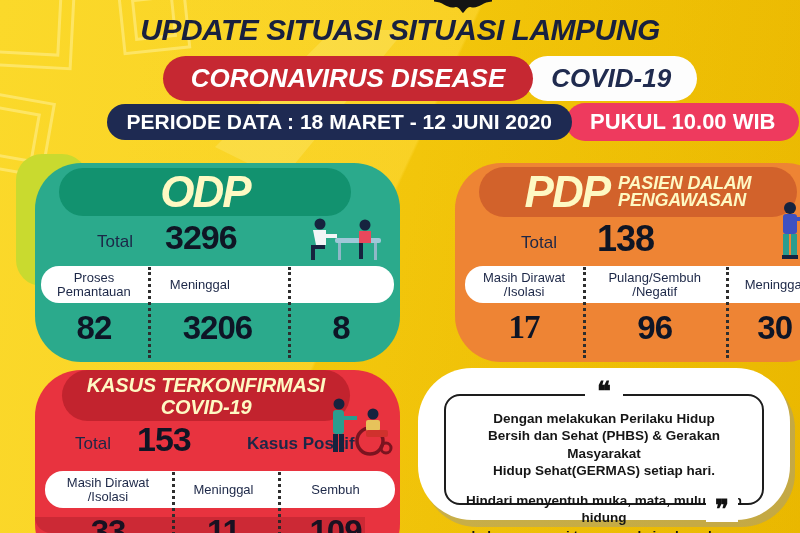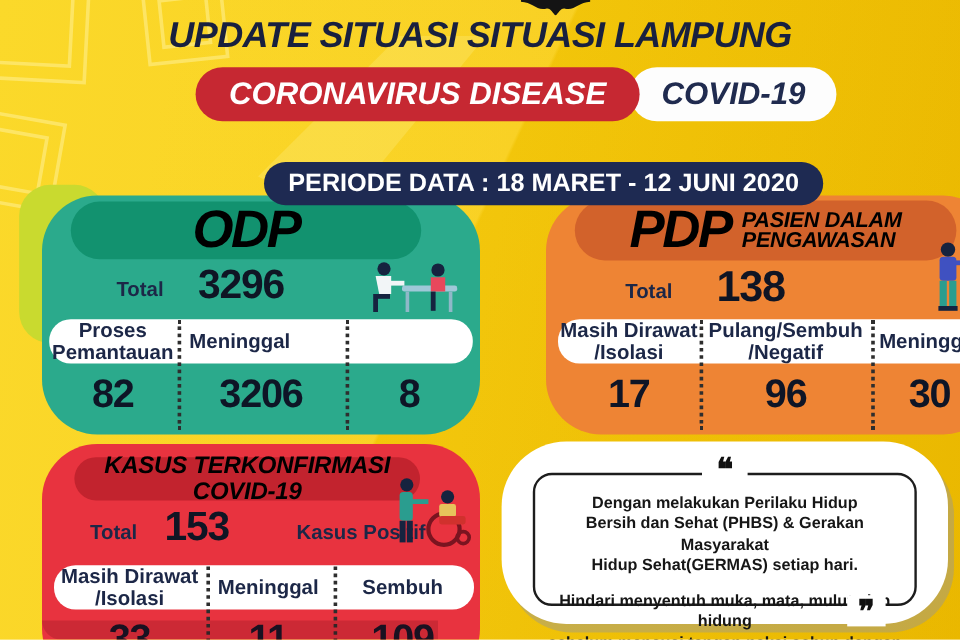--- a/index.html
+++ b/index.html
@@ -28,48 +28,48 @@
     font-size:30px;font-weight:bold;font-style:italic;color:#18203f;letter-spacing:-0.5px;z-index:3;}
   .pill-row{position:absolute;left:0;width:800px;display:flex;justify-content:center;align-items:center;z-index:3;}
   .row1{top:56px;transform:translateX(30px);}
   .row2{top:103px;transform:translateX(53px);}
   .pill{border-radius:26px;display:flex;align-items:center;justify-content:center;white-space:nowrap;}
   .pill-red{background:#c62832;color:#fff;font-size:26px;font-weight:bold;font-style:italic;
     padding:7px 28px;z-index:1;}
   .pill-white{background:#fdfdfd;color:#202b4f;font-size:26px;font-weight:bold;font-style:italic;
     padding:7px 26px;margin-left:-8px;}
   .pill-navy{background:#1e2a52;color:#fff;font-size:21px;font-weight:bold;
-    padding:6px 20px;z-index:1;margin-top:32px;}
+    padding:6px 20px;z-index:1;}
   .pill-pink{background:#ee3a5e;color:#fff;font-size:22px;font-weight:bold;
     padding:6px 24px;margin-left:-6px;}
 
   
   .card{position:absolute;border-radius:46px;z-index:2;}
   .card-green{left:35px;top:163px;width:365px;height:199px;background:#2baa8c;}
   .card-orange{left:435px;top:163px;width:377px;height:199px;background:#ee8434;margin-left:20px;}
   .card-red{left:35px;top:370px;width:365px;height:200px;background:#e8333f;}
   .card-white{left:418px;top:368px;width:372px;height:152px;background:#fff;border-radius:54px;
     box-shadow:5px 7px 0 rgba(150,150,150,0.45);}
 
-  .hdr-pill{position:absolute;border-radius:27px;display:flex;align-items:center;justify-content:center;color:#000000;}
+  .hdr-pill{position:absolute;border-radius:27px;display:flex;align-items:center;justify-content:center;color:#fef9c3;}
   .hdr-green{left:24px;top:5px;width:292px;height:48px;background:#12926f;gap:9px;}
   .hdr-orange{left:24px;top:4px;width:318px;height:50px;background:#d2622b;gap:9px;}
-  .hdr-red{left:27px;top:11px;width:288px;height:36px;background:#c2232e;}
+  .hdr-red{left:27px;top:0;width:288px;height:51px;background:#c2232e;}
   .abbr{font-size:44px;font-weight:bold;font-style:italic;letter-spacing:-2px;line-height:1;}
   .card-name{font-size:18px;font-weight:bold;font-style:italic;line-height:0.95;text-align:left;letter-spacing:-0.2px;}
   .red-title{font-size:20px;font-weight:bold;font-style:italic;line-height:1.1;text-align:center;letter-spacing:-0.2px;}
   .pre{white-space:pre-line;}
 
-  .total-label{position:absolute;font-size:17px;font-weight:bold;color:#1c2747;text-align:center;}
+  .total-label{position:absolute;font-size:17px;font-weight:normal;color:#1c2747;text-align:center;}
   .total-value{position:absolute;font-size:34px;font-weight:bold;color:#0f1524;letter-spacing:-1px;line-height:1;}
   .suffix-label{position:absolute;font-size:17px;font-weight:bold;color:#1c2747;}
 
   .stat-bar{position:absolute;background:#fff;border-radius:18px;display:flex;align-items:center;}
   .stat-bar .col{display:flex;align-items:center;justify-content:center;text-align:center;
-    font-size:17px;font-weight:bold;color:#1c2747;line-height:1.05;height:100%;}
+    font-size:13px;font-weight:normal;color:#1c2747;line-height:1.05;height:100%;}
   .nums{position:absolute;display:flex;}
   .nums .col{display:flex;align-items:flex-start;justify-content:center;text-align:center;
     font-size:33px;font-weight:bold;color:#0e1526;letter-spacing:-1px;}
   .dots{position:absolute;width:0;border-left:3px dotted #2e2e2e;z-index:4;}
 
   .icon-abs{position:absolute;}
 
   
   .quote-border{position:absolute;left:26px;top:26px;right:26px;bottom:15px;
     border:2.5px solid #1d1d1d;border-radius:16px;}
@@ -104,20 +104,21 @@
 
 <div class="title">UPDATE SITUASI SITUASI LAMPUNG</div>
 
 <div class="pill-row row1">
   <div class="pill pill-red">CORONAVIRUS DISEASE</div>
   <div class="pill pill-white">COVID-19</div>
 </div>
 
 <div class="pill-row row2">
   <div class="pill pill-navy">PERIODE DATA : 18 MARET - 12 JUNI 2020</div>
+  <div class="pill pill-pink">PUKUL 10.00 WIB</div>
 </div>
 
 <div class="card card-green">
   <div class="hdr-pill hdr-green">
     <span class="abbr">ODP</span>
   </div>
   <div class="total-label" style="left:62px;top:69px;">Total</div>
   <div class="total-value" style="left:130px;top:57px;">3296</div>
   <svg class="icon-abs" style="right:16px;top:52px;" width="76" height="46" viewBox="0 0 76 46">
     <rect x="27" y="23" width="46" height="5" rx="2" fill="#9fc8d8"></rect>
@@ -169,21 +170,21 @@
   <div class="stat-bar" style="left:10px;top:103px;width:358px;height:37px;">
     <div class="col pre" style="width:33%;">Masih Dirawat
 /Isolasi</div>
     <div class="col pre" style="width:40%;">Pulang/Sembuh
 /Negatif</div>
     <div class="col pre" style="width:27%;">Meninggal</div>
   </div>
   <div class="dots" style="left:128px;top:104px;height:91px;"></div>
   <div class="dots" style="left:271px;top:104px;height:91px;"></div>
   <div class="nums" style="left:10px;top:146px;width:358px;">
-    <div class="col" style="width:33%;">17</div>
+    <div class="col" style="width:33%;font-family:Liberation Serif, serif;">17</div>
     <div class="col" style="width:40%;">96</div>
     <div class="col" style="width:27%;">30</div>
   </div>
 </div>
 
 <div class="card card-red">
   <div class="hdr-pill hdr-red">
     <span class="red-title pre">KASUS TERKONFIRMASI
 COVID-19</span>
   </div>

